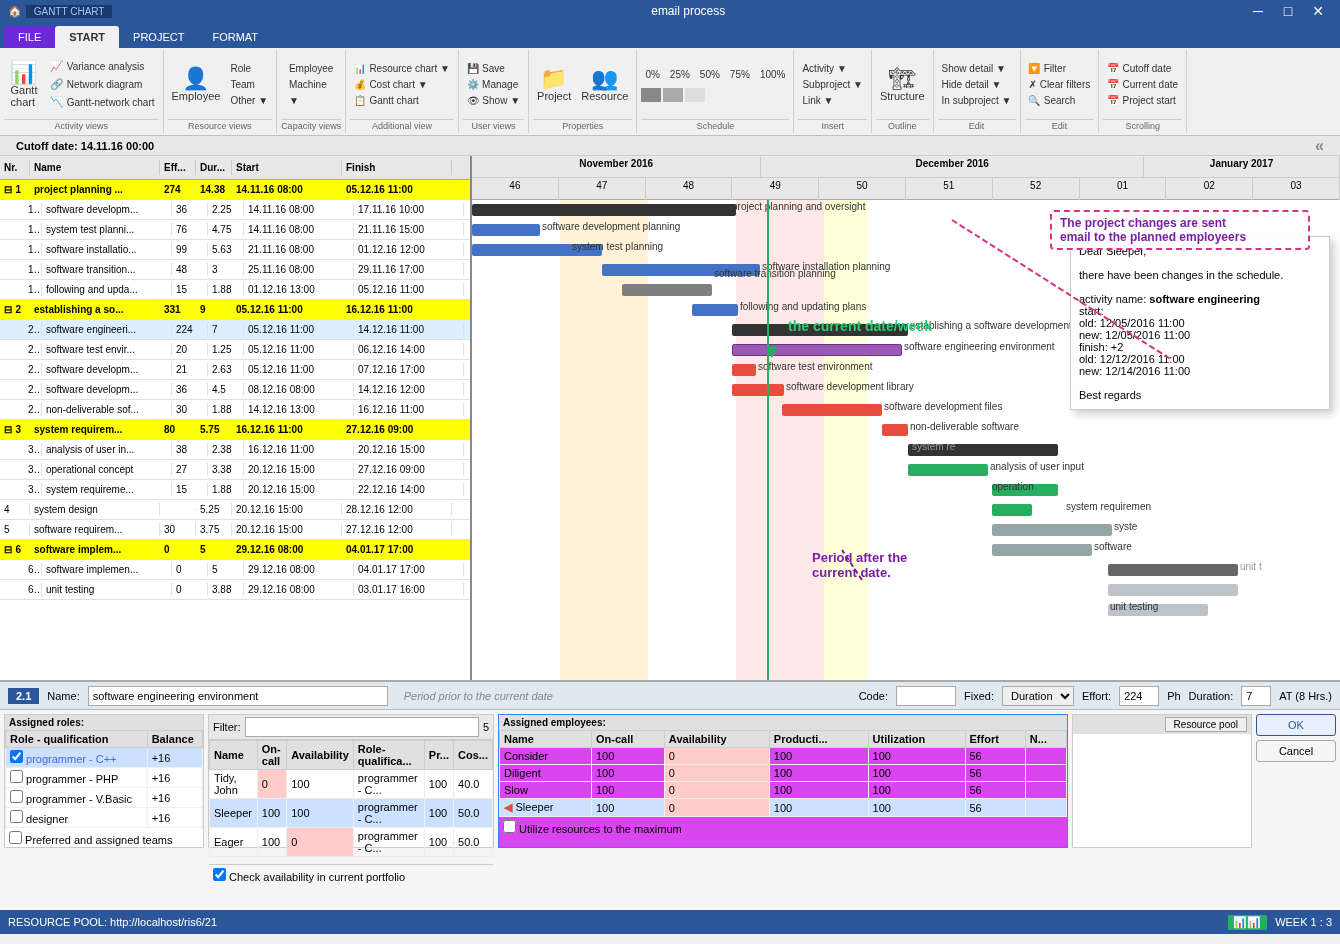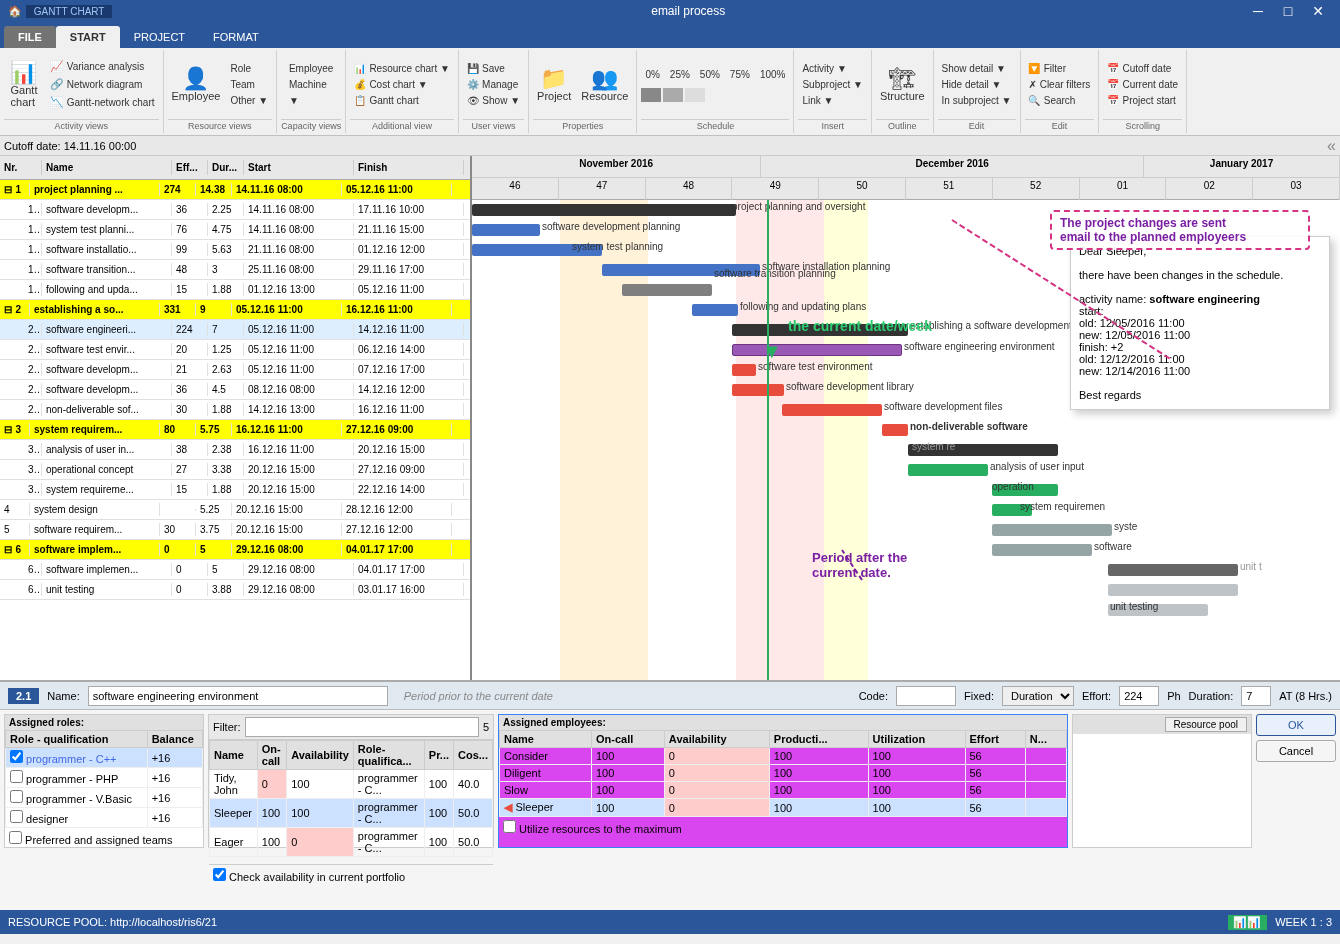--- a/index.html
+++ b/index.html
@@ -34,21 +34,21 @@
       padding: 4px 14px;
       color: white;
       cursor: pointer;
       font-size: 11px;
       border-radius: 3px 3px 0 0;
       height: 22px;
       display: flex;
       align-items: center;
     }
     .ribbon-tab.active { background: #f0f0f0; color: #333; font-weight: bold; }
-    .file-tab { background: #737373; color: white; font-weight: bold; border-radius: 3px 3px 0 0; }
+    .file-tab { background: #6d28d9; color: white; font-weight: normal; border-radius: 3px 3px 0 0; }
 
     
     .ribbon {
       background: #f0f0f0;
       border-bottom: 1px solid #c0c0c0;
       display: flex;
       align-items: stretch;
       padding: 2px 0;
       height: 88px;
       overflow: hidden;
@@ -98,25 +98,26 @@
       font-size: 10px;
       color: #333;
       white-space: nowrap;
     }
     .ribbon-col { display: flex; flex-direction: column; gap: 1px; }
 
     
     .cutoff-bar {
       background: #e8e8e8;
       border-bottom: 1px solid #ccc;
-      padding: 2px 4px;
+      padding: 2px 16px;
       font-size: 10px;
       display: flex;
       align-items: center;
       height: 20px;
+      font-weight: bold;
     }
 
     
     .gantt-area {
       display: flex;
       flex: 1;
       overflow: hidden;
       background: white;
     }
 
@@ -137,21 +138,21 @@
       align-items: center;
     }
     .th {
       padding: 2px 4px;
       font-weight: bold;
       border-right: 1px solid #ccc;
       font-size: 10px;
       white-space: nowrap;
       overflow: hidden;
     }
-    .th-nr { width: 42px; }
+    .th-nr { width: 30px; }
     .th-name { width: 130px; }
     .th-eff { width: 36px; }
     .th-dur { width: 36px; }
     .th-start { width: 110px; }
     .th-finish { width: 110px; }
 
     .task-rows { overflow-y: auto; flex: 1; }
     .task-row {
       display: flex;
       height: 20px;
@@ -847,33 +848,33 @@
       <div style="position:absolute;top:164px;left:260px;width:24px;height:12px;background:#e74c3c;border-radius:2px;"></div>
       <div style="position:absolute;top:161px;left:286px;font-size:10px;color:#333;white-space:nowrap;">software test environment</div>
 
       <div style="position:absolute;top:184px;left:260px;width:52px;height:12px;background:#e74c3c;border-radius:2px;"></div>
       <div style="position:absolute;top:181px;left:314px;font-size:10px;color:#333;white-space:nowrap;">software development library</div>
 
       <div style="position:absolute;top:204px;left:310px;width:100px;height:12px;background:#e74c3c;border-radius:2px;"></div>
       <div style="position:absolute;top:201px;left:412px;font-size:10px;color:#333;white-space:nowrap;">software development files</div>
 
       <div style="position:absolute;top:224px;left:410px;width:26px;height:12px;background:#e74c3c;border-radius:2px;"></div>
-      <div style="position:absolute;top:221px;left:438px;font-size:10px;color:#333;white-space:nowrap;font-weight:bold;">non-deliverable software</div>
+      <div style="position:absolute;top:221px;left:438px;font-size:10px;color:#333;white-space:nowrap;">non-deliverable software</div>
 
       <div style="position:absolute;top:244px;left:436px;width:150px;height:12px;background:#333;border-radius:2px;"></div>
       <div style="position:absolute;top:241px;left:440px;font-size:10px;color:#999;white-space:nowrap;">system re</div>
 
       <div style="position:absolute;top:264px;left:436px;width:80px;height:12px;background:#27ae60;border-radius:2px;"></div>
       <div style="position:absolute;top:261px;left:518px;font-size:10px;color:#333;white-space:nowrap;">analysis of user input</div>
 
       <div style="position:absolute;top:284px;left:520px;width:66px;height:12px;background:#27ae60;border-radius:2px;"></div>
       <div style="position:absolute;top:281px;left:520px;font-size:10px;color:#333;white-space:nowrap;">operation</div>
 
       <div style="position:absolute;top:304px;left:520px;width:40px;height:12px;background:#27ae60;border-radius:2px;"></div>
-      <div style="position:absolute;top:301px;left:548px;font-size:10px;color:#333;white-space:nowrap;">system requiremen</div>
+      <div style="position:absolute;top:301px;left:594px;font-size:10px;color:#333;white-space:nowrap;">system requiremen</div>
 
       <div style="position:absolute;top:324px;left:520px;width:120px;height:12px;background:#95a5a6;border-radius:2px;"></div>
       <div style="position:absolute;top:321px;left:642px;font-size:10px;color:#333;white-space:nowrap;">syste</div>
 
       <div style="position:absolute;top:344px;left:520px;width:100px;height:12px;background:#95a5a6;border-radius:2px;"></div>
       <div style="position:absolute;top:341px;left:622px;font-size:10px;color:#333;white-space:nowrap;">software</div>
 
       <div style="position:absolute;top:364px;left:636px;width:130px;height:12px;background:#666;border-radius:2px;"></div>
       <div style="position:absolute;top:361px;left:768px;font-size:10px;color:#999;white-space:nowrap;">unit t</div>
 

